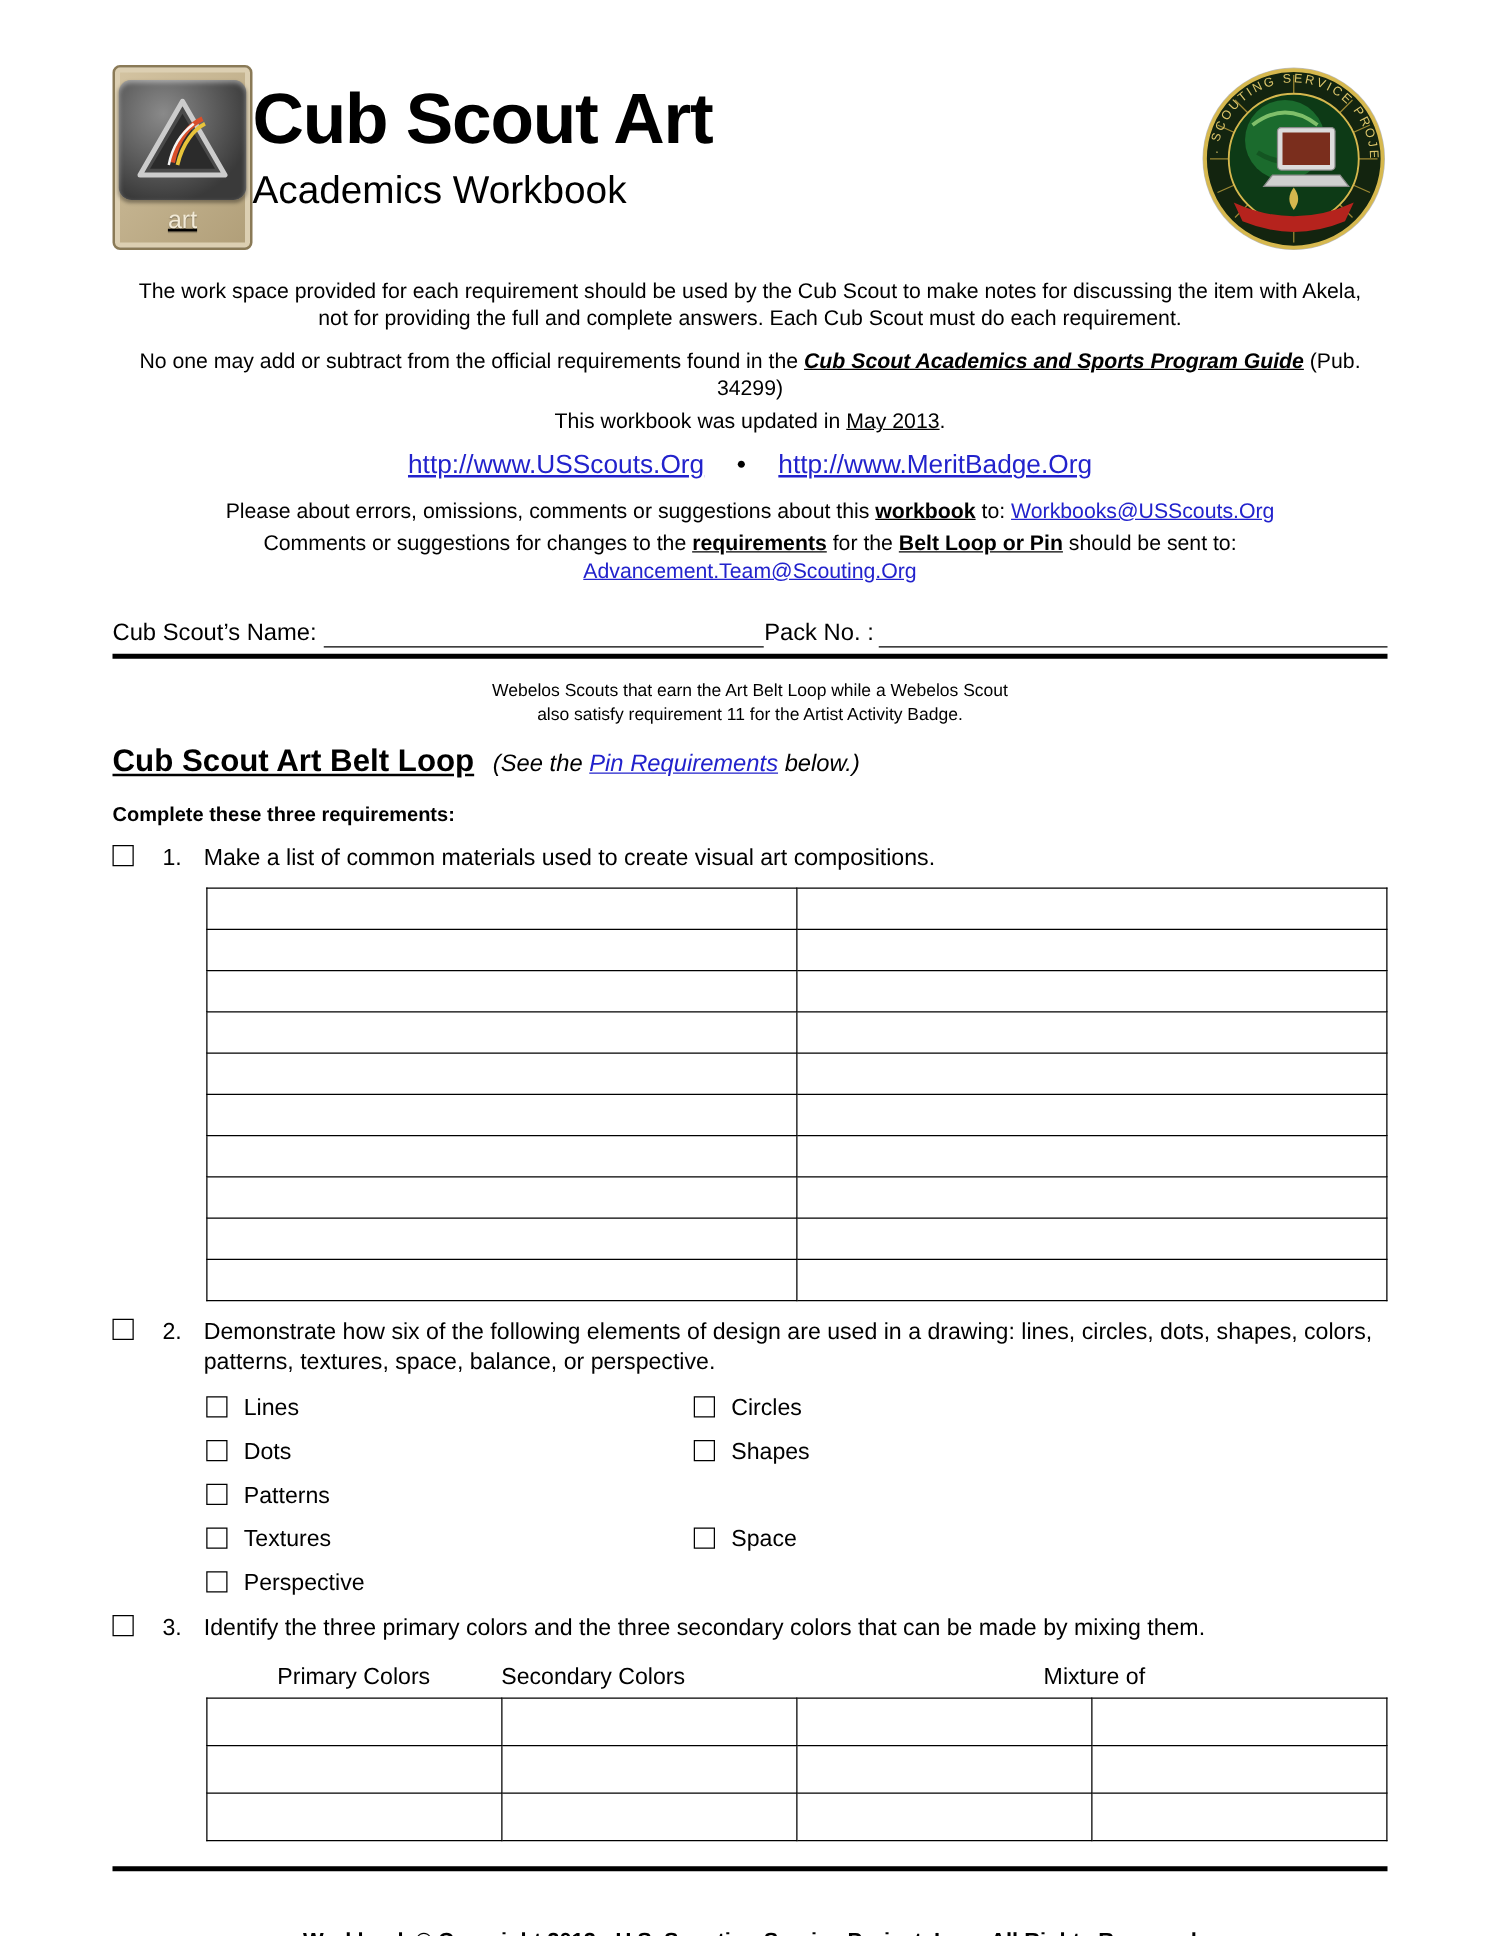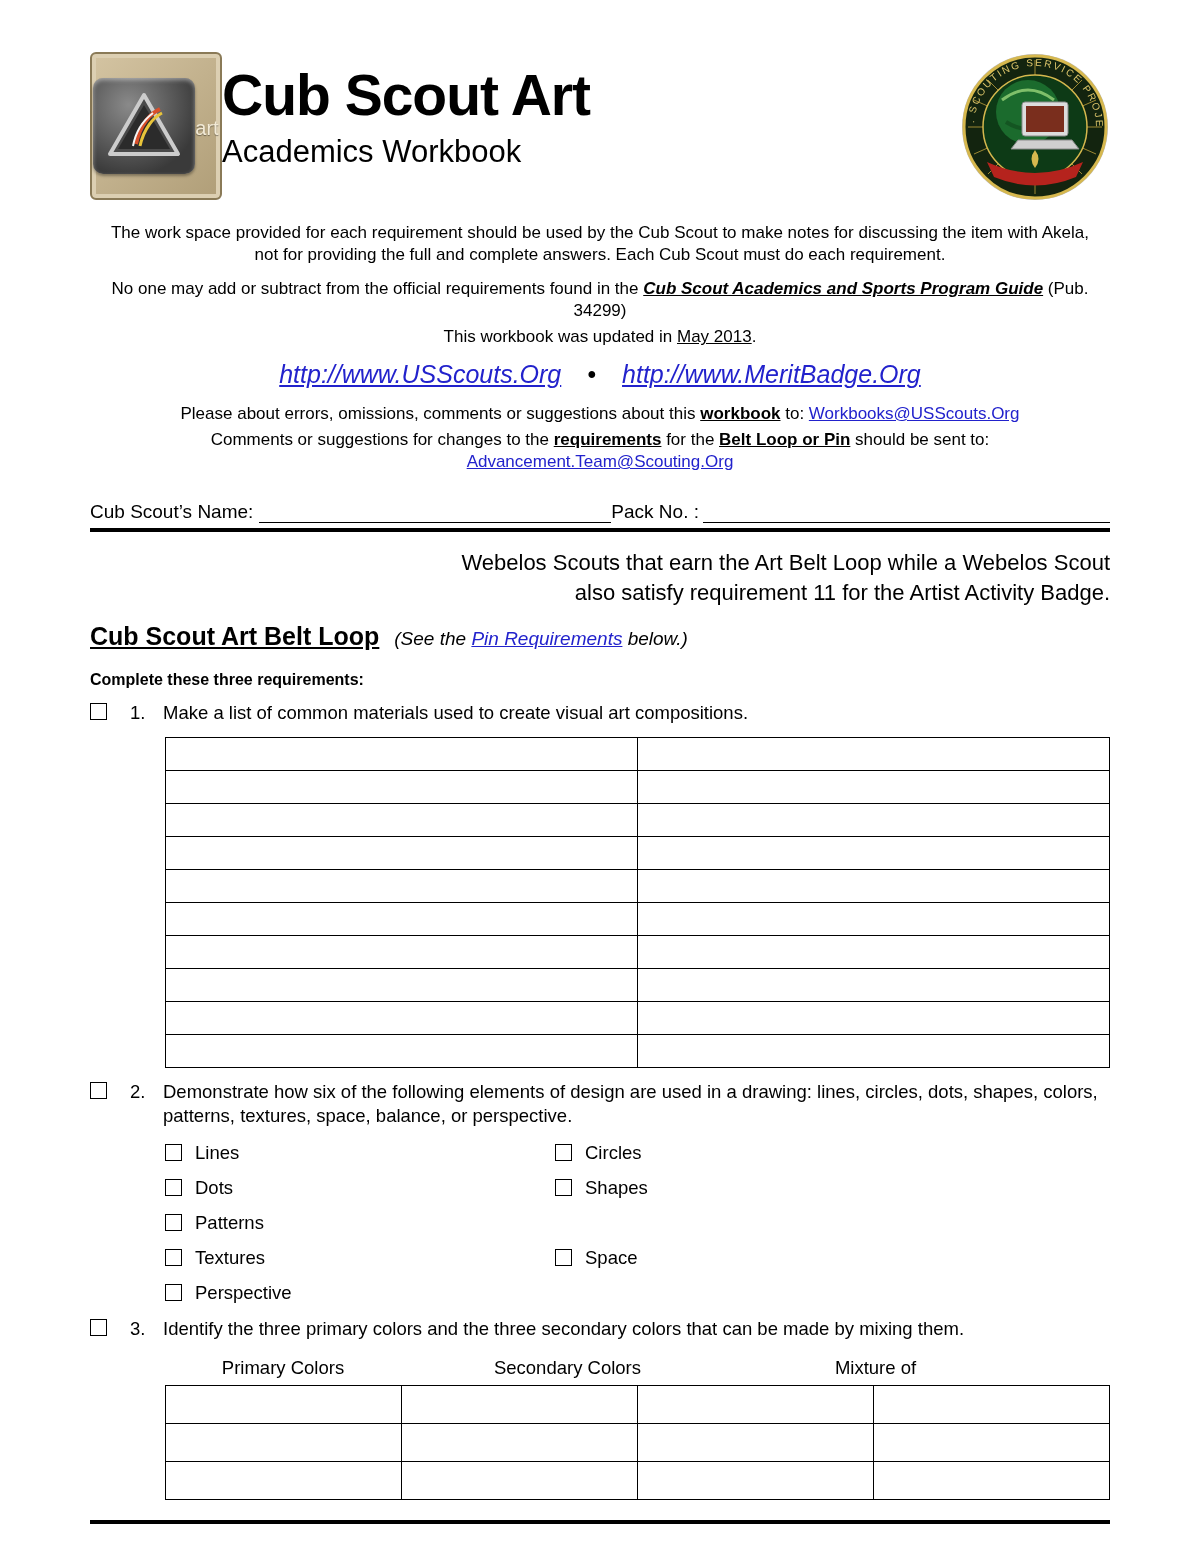--- a/index.html
+++ b/index.html
@@ -2,58 +2,58 @@
 <html><head>
 <meta charset="utf-8">
 <style>
   * { box-sizing: border-box; }
   html,body { margin:0; padding:0; background:#ffffff; }
   body { font-family:"Liberation Sans", sans-serif; color:#000; }
   .page { width:1200px; min-height:1549px; padding:52px 90px 30px 90px; position:relative; background:#fff; }
 
   
   .header { display:flex; align-items:flex-start; justify-content:space-between; }
-  .art-badge { width:132px; height:148px; border-radius:6px;
+  .art-badge { width:112px; height:148px; border-radius:6px;
     background:linear-gradient(135deg,#d4c4a2,#b09e78);
     border:2px solid #8a7a57; box-shadow: inset 0 0 0 4px #dccfb2;
-    display:flex; flex-direction:row; align-items:center; justify-content:center; flex:none; }
+    display:flex; flex-direction:column; align-items:center; justify-content:center; flex:none;text-decoration:underline; }
   .art-badge-inner { width:102px; height:96px; border-radius:10px;
     background: radial-gradient(circle at 35% 28%, #8a8a8a, #3a3a3a 75%);
     display:flex; align-items:center; justify-content:center;
     box-shadow: inset 0 2px 4px rgba(255,255,255,.45), 0 2px 3px rgba(0,0,0,.35); }
   .art-label { color:#f2ead6; font-size:20px; margin-top:5px; text-shadow:0 1px 1px rgba(0,0,0,.4); }
 
   .title-block { flex:1; padding-top:14px; }
   .title { font-size:57px; font-weight:bold; letter-spacing:-1px; line-height:1.02; }
   .subtitle { font-size:31px; margin-top:10px; font-weight:normal; }
 
   .logo-wrap { width:150px; height:150px; flex:none; }
 
   
   .intro { text-align:center; margin-top:20px; font-size:17px; line-height:1.3; }
   .intro p { margin:4px 0; }
   a { color:#2222CC; text-decoration:underline; cursor:pointer; }
   .biu { font-weight:bold; font-style:italic; text-decoration:underline; }
   .bu { font-weight:bold; text-decoration:underline; }
   .u { text-decoration:underline; }
-  .links-row { font-size:25px; margin:10px 0 12px 0 !important;font-style:italic; }
+  .links-row { font-size:21px; margin:10px 0 12px 0 !important; }
   .links-row .dot { color:#000; margin:0 26px; text-decoration:none; }
   .gap-top { margin-top:12px !important; }
 
   
   .name-row { display:flex; align-items:flex-end; margin-top:26px; font-size:19px; }
   .blank { border-bottom:1px solid #000; height:24px; display:inline-block; }
   .name-blank { width:352px; margin-left:6px; }
   .pack-label { white-space:nowrap; }
   .pack-blank { flex:1; margin-left:4px; }
   .thick-rule { border-top:4px solid #000; margin-top:5px; }
   .bottom-rule { border-top:4px solid #000; margin-top:20px; }
 
   
-  .webelos { text-align:right; font-size:22px; line-height:1.35; margin:16px 0 8px 0; }
+  .webelos { text-align:center; font-size:14px; line-height:1.35; margin:16px 0 8px 0; }
 
   
   .section-heading { margin:14px 0 20px 0; font-size:25px; }
   .head-text { font-weight:bold; text-decoration:underline; }
   .head-note { font-style:italic; font-size:19px; margin-left:8px; }
   .head-note a { font-style:italic; }
   .complete-instruction { font-weight:bold; font-size:16px; margin:10px 0 4px 0; }
 
   
   .req { display:flex; align-items:flex-start; margin-top:12px; font-size:18.5px; line-height:1.3; }
@@ -67,21 +67,21 @@
 
   
   .options { margin:14px 0 0 75px; }
   .option-row { display:flex; margin-bottom:13px; }
   .option { display:flex; align-items:center; width:390px; font-size:18.5px; }
   .option .checkbox { margin:0 13px 0 0; }
 
   
   .req3-headers { display:flex; margin:16px 0 6px 75px; font-size:18.5px; }
   .req3-headers .h1 { width:236px; text-align:center; }
-  .req3-headers .h2 { width:240px; text-align:right; }
+  .req3-headers .h2 { width:240px; text-align:left; }
   .req3-headers .h3 { width:469px; text-align:center; }
   .colors-table { border-collapse:collapse; margin-left:75px; width:945px; table-layout:fixed; }
   .colors-table td { border:1px solid #000; height:38px; width:25%; }
 
   
   .footer { text-align:center; margin-top:42px; font-size:17.5px; font-weight:bold; line-height:1.5; }
 </style>
 </head>
 <body>
 

